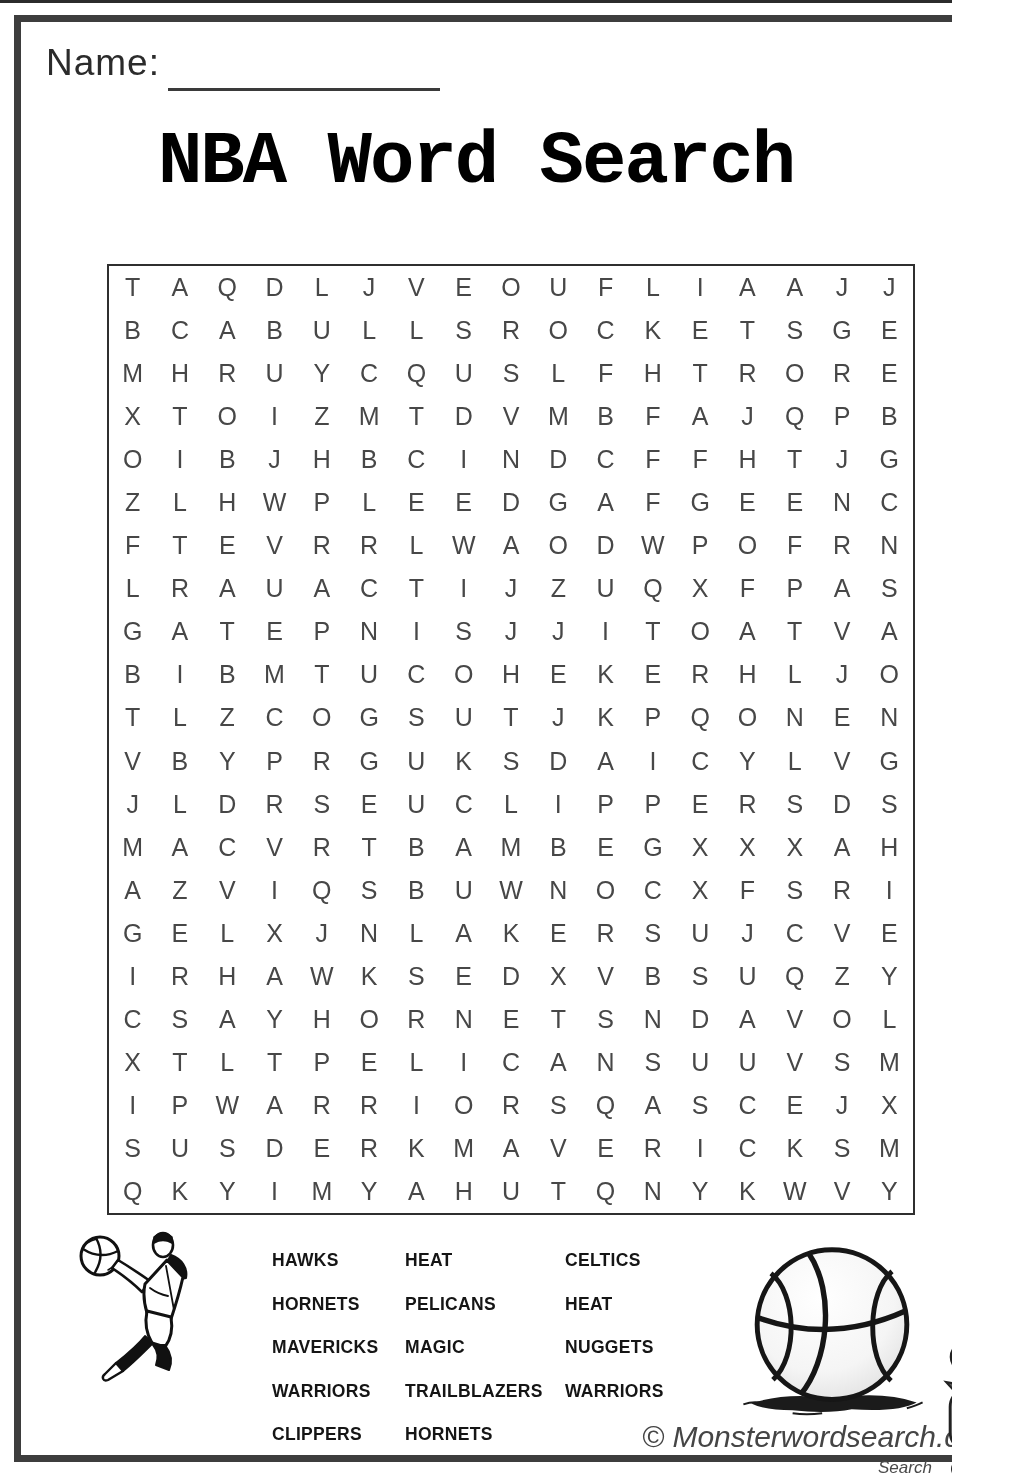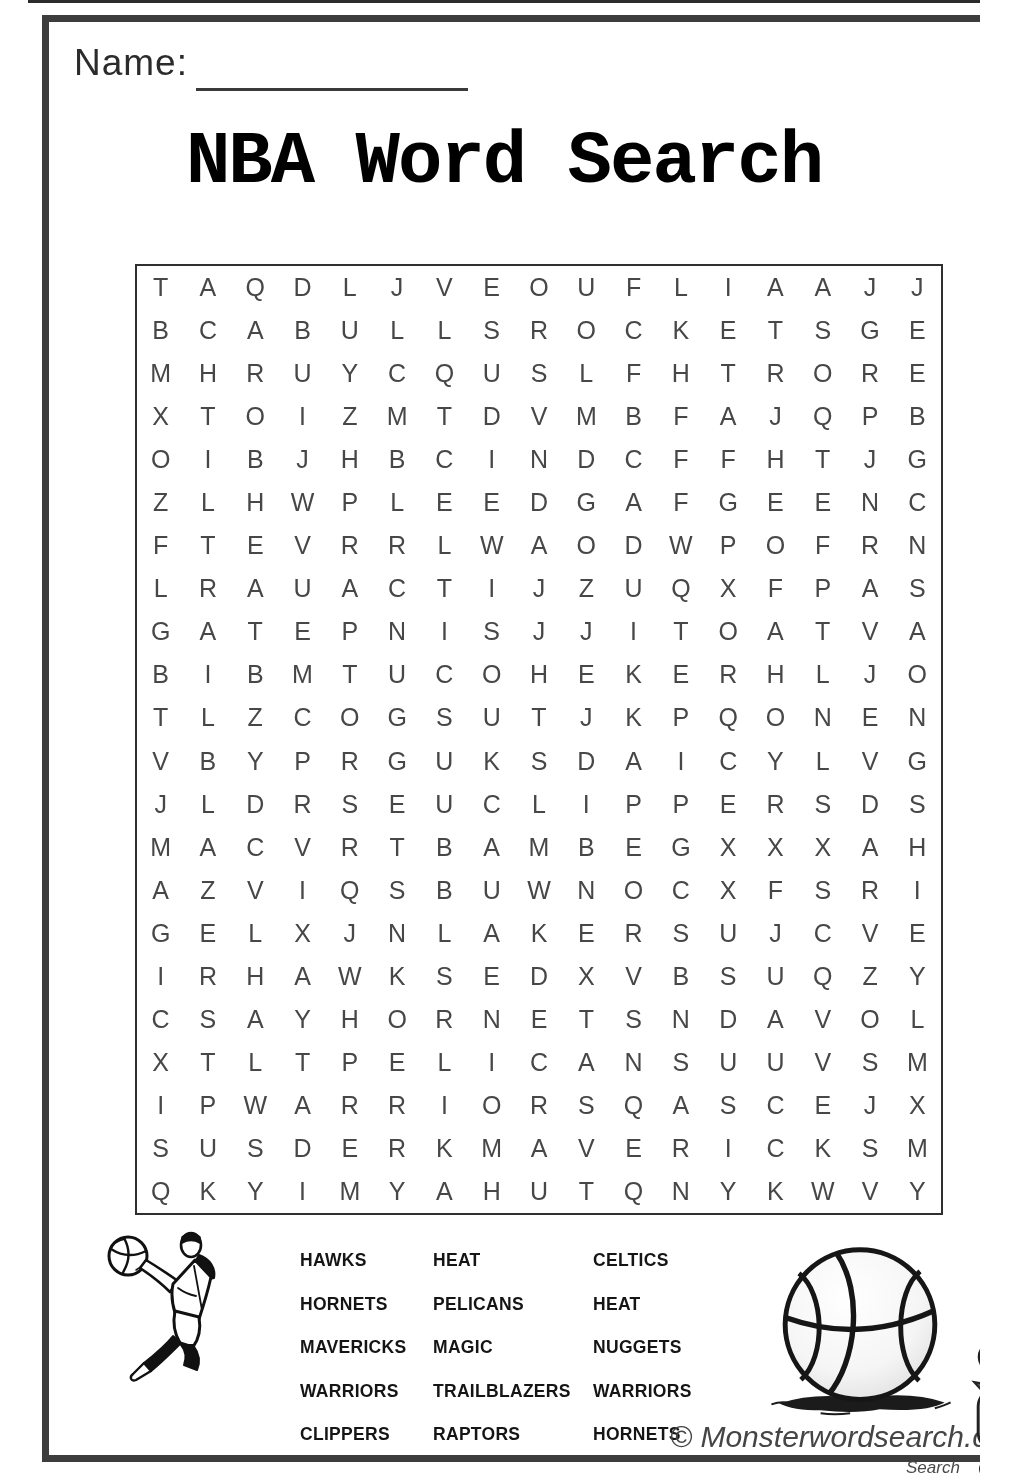--- a/index.html
+++ b/index.html
@@ -1,18 +1,18 @@
 <!DOCTYPE html>
 <html><head>
 <meta charset="utf-8">
 <style>
   html,body { margin:0; padding:0; background:#ffffff; }
   .page {
     position:relative; width:952px; height:1479px; background:#ffffff;
-    font-family:"Liberation Sans", sans-serif; overflow:hidden;margin-left:28px;
+    font-family:"Liberation Sans", sans-serif; overflow:hidden;
   }
   .top-strip { position:absolute; left:0; top:0; width:100%; height:3px; background:#2b2b2b; }
   .frame {
     position:absolute; left:14px; top:15px; width:996px; height:1447px;
     box-sizing:border-box; border:7px solid #3d3d3d;
   }
   .name-label {
     position:absolute; left:46px; top:42px; font-size:37px; font-weight:400;
     color:#2b2b2b; letter-spacing:1px;
   }
@@ -474,21 +474,20 @@
       <div class="word">HORNETS</div>
       <div class="word">PELICANS</div>
       <div class="word">HEAT</div>
       <div class="word">MAVERICKS</div>
       <div class="word">MAGIC</div>
       <div class="word">NUGGETS</div>
       <div class="word">WARRIORS</div>
       <div class="word">TRAILBLAZERS</div>
       <div class="word">WARRIORS</div>
       <div class="word">CLIPPERS</div>
-      <div class="word">RAPTORS</div>
       <div class="word">HORNETS</div>
     </div>
 
   <svg class="ball-art" viewBox="0 0 200 195" xmlns="http://www.w3.org/2000/svg">
     <defs>
       <radialGradient id="ballshade" cx="42%" cy="32%" r="80%">
         <stop offset="0%" stop-color="#ffffff"></stop>
         <stop offset="62%" stop-color="#f5f5f5"></stop>
         <stop offset="100%" stop-color="#dcdcdc"></stop>
       </radialGradient>

